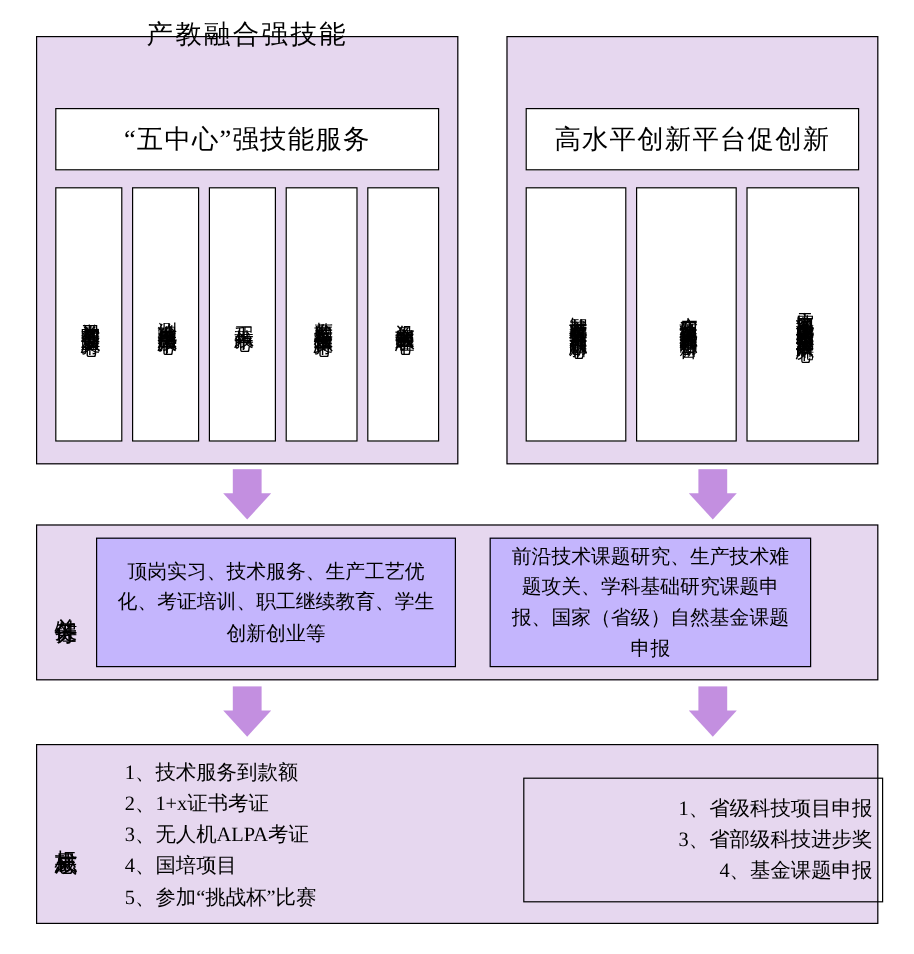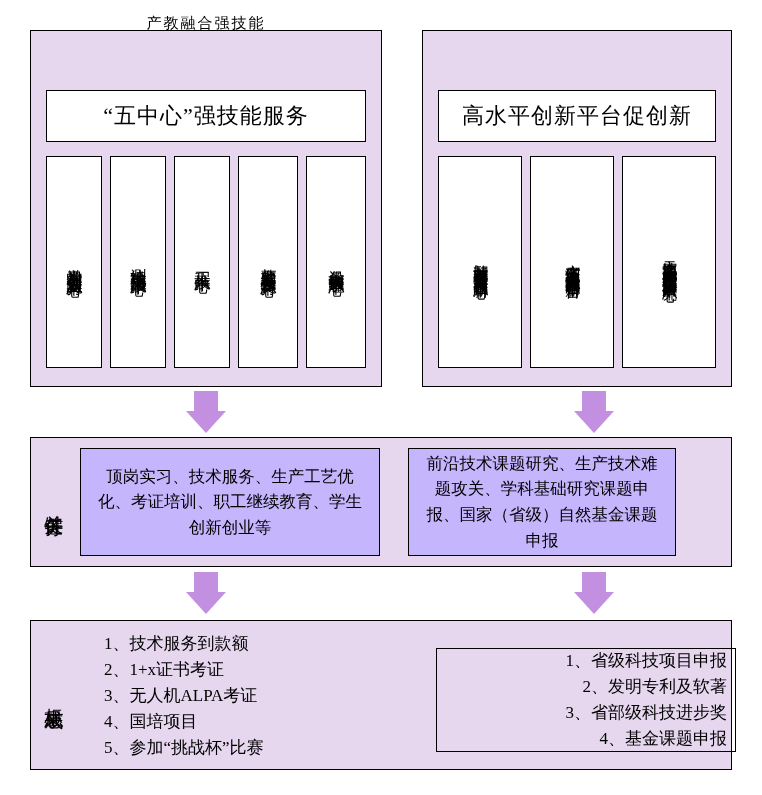--- a/index.html
+++ b/index.html
@@ -26,21 +26,21 @@
   .lav{background:#e6d7ef;}
 
   
   #panel-left{left:30px;top:30px;width:352px;height:357px;}
   #panel-right{left:422px;top:30px;width:310px;height:357px;}
 
   .panel-title{
     position:absolute;
     left:0;right:0;top:14px;
     text-align:center;
-    font-size:15px;
+    font-size:22px;
     letter-spacing:2px;
   }
 
   .subtitle-box{
     position:absolute;
     box-sizing:border-box;
     border:1px solid #000;
     background:#ffffff;
     display:flex;align-items:center;justify-content:center;
     font-size:22px;
@@ -225,18 +225,17 @@
   <div class="list-box" id="res-left">
     <div class="li">1、技术服务到款额</div>
     <div class="li">2、1+x证书考证</div>
     <div class="li">3、无人机ALPA考证</div>
     <div class="li">4、国培项目</div>
     <div class="li">5、参加“挑战杯”比赛</div>
   </div>
 
   <div class="list-box" id="res-right">
     <div class="li">1、省级科技项目申报</div>
-    <div class="li">2、发明专利及软著</div>
     <div class="li">3、省部级科技进步奖</div>
     <div class="li">4、基金课题申报</div>
   </div>
 
 </div>
 
 </body></html>

